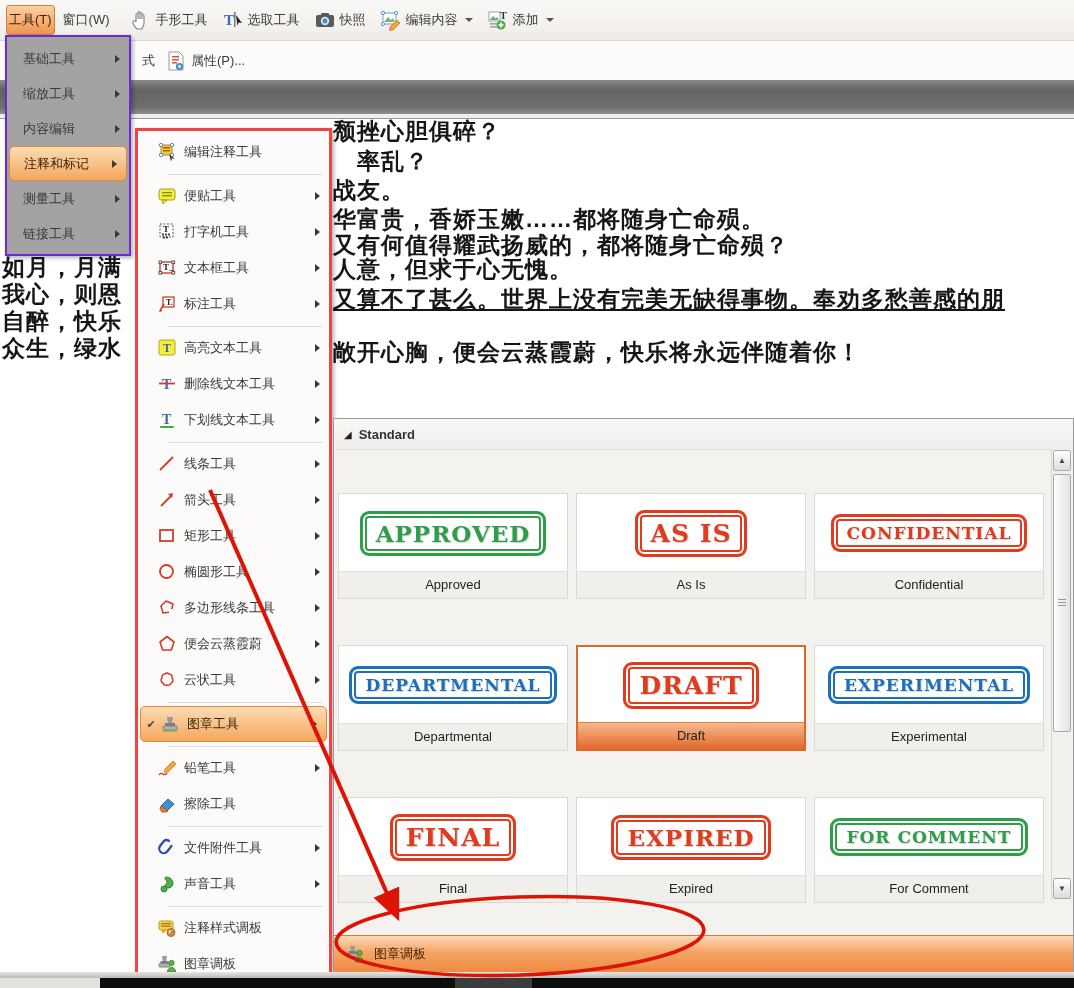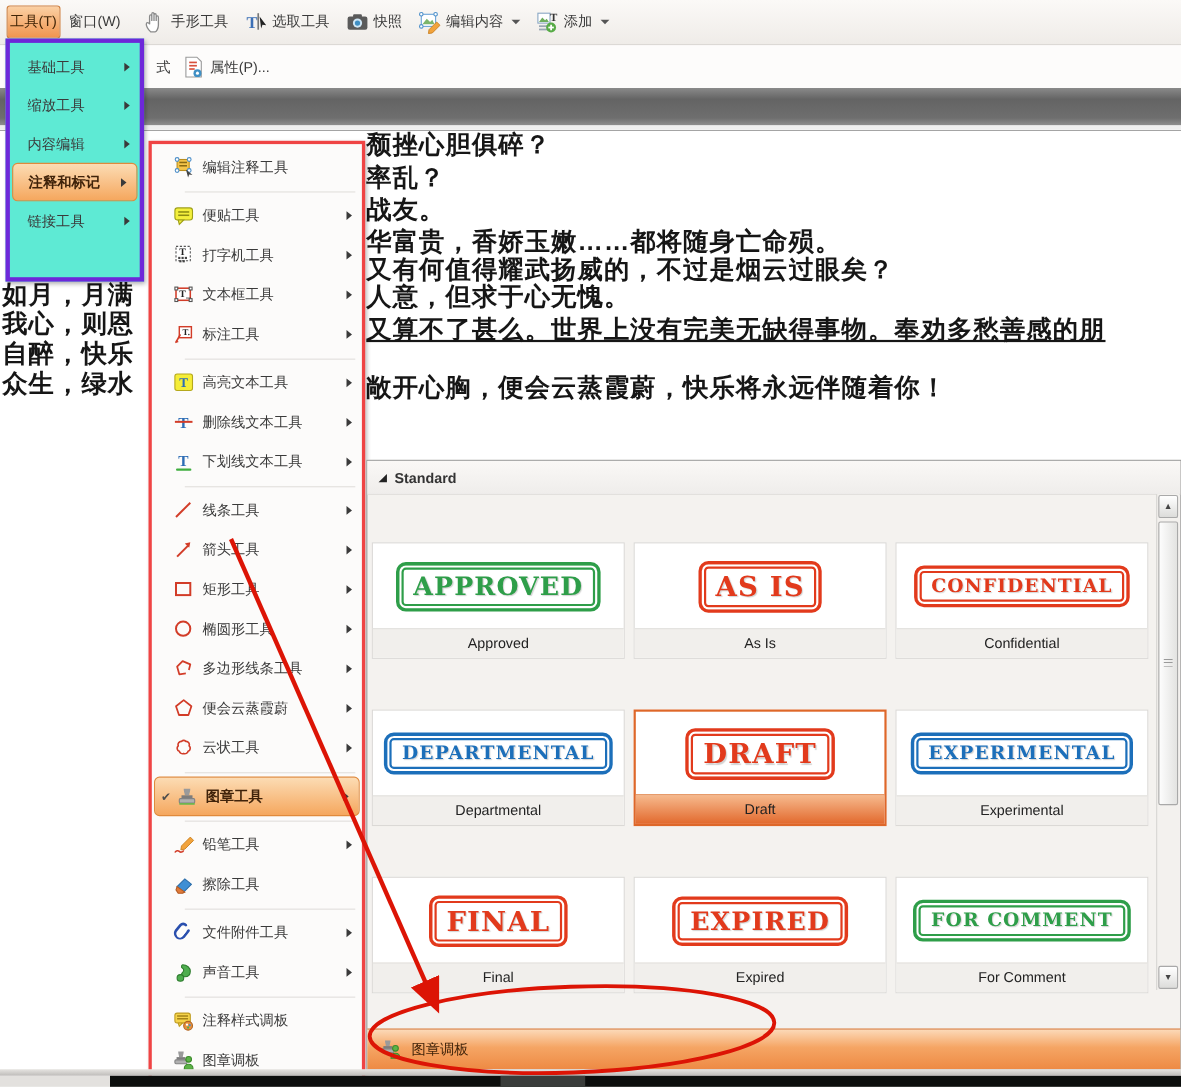--- a/index.html
+++ b/index.html
@@ -19,25 +19,25 @@
         display:flex;align-items:center;z-index:3;font-size:13px;color:#3a3a3a;}
   
   #darkband{position:absolute;left:0;top:80px;width:1074px;height:34px;z-index:1;
     background:linear-gradient(#8a8a8a,#646464 30%,#6e6e6e 80%,#8f8f8f);
     border-bottom:4px solid #efefef;box-shadow:0 1px 0 #9a9a9a;}
   
   .docline{position:absolute;font-size:23px;font-weight:bold;color:#161616;
            letter-spacing:1px;white-space:nowrap;z-index:2;
            font-family:"Liberation Sans","DejaVu Sans",sans-serif;text-align:right;}
   
-  #menu1{position:absolute;left:5px;top:35px;width:126px;height:221px;background:#5eead4;
-         border:4px solid #6d28d9;box-shadow:2px 2px 4px rgba(0,0,0,.3);z-index:6;padding-top:4px;box-sizing:border-box;}
+  #menu1{position:absolute;left:5px;top:35px;width:126px;height:221px;background:#a3a3a3;
+         border:2px solid #6d28d9;box-shadow:2px 2px 4px rgba(0,0,0,.3);z-index:6;padding-top:4px;box-sizing:border-box;}
   .m1item{position:relative;height:35px;line-height:35px;padding-left:16px;font-size:13px;color:#3a3a3a;}
   .m1item.hl,.m2item.hl{border:1px solid #e08a3c;border-radius:5px;margin:0 2px;
-         background:linear-gradient(#fcdcb4,#f5a75e);color:#40230a;font-weight:bold;}
+         background:linear-gradient(#fcdcb4,#f5a75e);color:#40230a;}
   .m1item.hl{height:33px;line-height:33px;padding-left:14px;}
   .arr{width:0;height:0;border-left:5px solid #3a3a3a;border-top:4px solid transparent;
        border-bottom:4px solid transparent;position:absolute;right:9px;top:50%;margin-top:-4px;}
   #menu2{position:absolute;left:135px;top:128px;width:197px;height:857px;background:#fcfbfa;
          border:3px solid #ef4444;box-shadow:2px 2px 4px rgba(0,0,0,.3);z-index:7;
          padding-top:3px;box-sizing:border-box;}
   .m2item{position:relative;height:36px;display:flex;align-items:center;font-size:13px;color:#3a3a3a;}
   .m2item.hl{height:34px;}
   .m2check{width:16px;text-align:center;font-size:11px;color:#4c4c4c;flex:0 0 16px;margin-left:2px;}
   .m2icon{width:22px;height:20px;flex:0 0 22px;display:flex;align-items:center;justify-content:center;}
@@ -163,38 +163,39 @@
         <circle cx="14.5" cy="16.5" r="1.4" fill="#fff"></circle>
       </svg>
   </span>
   <span>属性(P)...</span>
 </div>
 
 <div id="darkband"></div>
 
 <div id="doctext">
     <div class="docline" style="left: 333px; top: 116px;">颓挫心胆俱碎？</div>
-    <div class="docline" style="left: 333px; top: 146px;">率乱？</div>
+    <div class="docline" style="left: 333px; top: 146px; padding-left: 24px;">率乱？</div>
     <div class="docline" style="left: 333px; top: 175px;">战友。</div>
     <div class="docline" style="left: 333px; top: 204px;">华富贵，香娇玉嫩……都将随身亡命殒。</div>
-    <div class="docline" style="left: 333px; top: 230px;">又有何值得耀武扬威的，不过是烟云过眼矣？</div>
+    <div class="docline" style="left: 333px; top: 230px;">又有何值得耀武扬威的，都将随身亡命殒？</div>
     <div class="docline" style="left: 333px; top: 254px;">人意，但求于心无愧。</div>
     <div class="docline" style="left: 333px; top: 284px; text-decoration: underline;">又算不了甚么。世界上没有完美无缺得事物。奉劝多愁善感的朋</div>
     <div class="docline" style="left: 333px; top: 337px;">敞开心胸，便会云蒸霞蔚，快乐将永远伴随着你！</div>
     <div class="docline" style="left: 2px; top: 252px;">如月，月满</div>
     <div class="docline" style="left: 2px; top: 279px;">我心，则恩</div>
     <div class="docline" style="left: 2px; top: 306px;">自醉，快乐</div>
     <div class="docline" style="left: 2px; top: 333px;">众生，绿水</div>
   </div>
 
 <div id="menu1">
     <div class="m1item"><span>基础工具</span><span class="arr"></span></div>
     <div class="m1item"><span>缩放工具</span><span class="arr"></span></div>
     <div class="m1item"><span>内容编辑</span><span class="arr"></span></div>
     <div class="m1item hl"><span>注释和标记</span><span class="arr"></span></div>
+    <div class="m1item"><span>测量工具</span><span class="arr"></span></div>
     <div class="m1item"><span>链接工具</span><span class="arr"></span></div>
   </div>
 
 <div id="menu2">
     <div class="m2item">
       <span class="m2check"></span>
       <span class="m2icon">
         <svg viewBox="0 0 20 20" width="20" height="20">
           <rect x="4" y="3" width="11" height="10" fill="#f5c54a" stroke="#b98d1e"></rect>
           <rect x="6" y="5" width="7" height="1.4" fill="#8a6a12"></rect>

